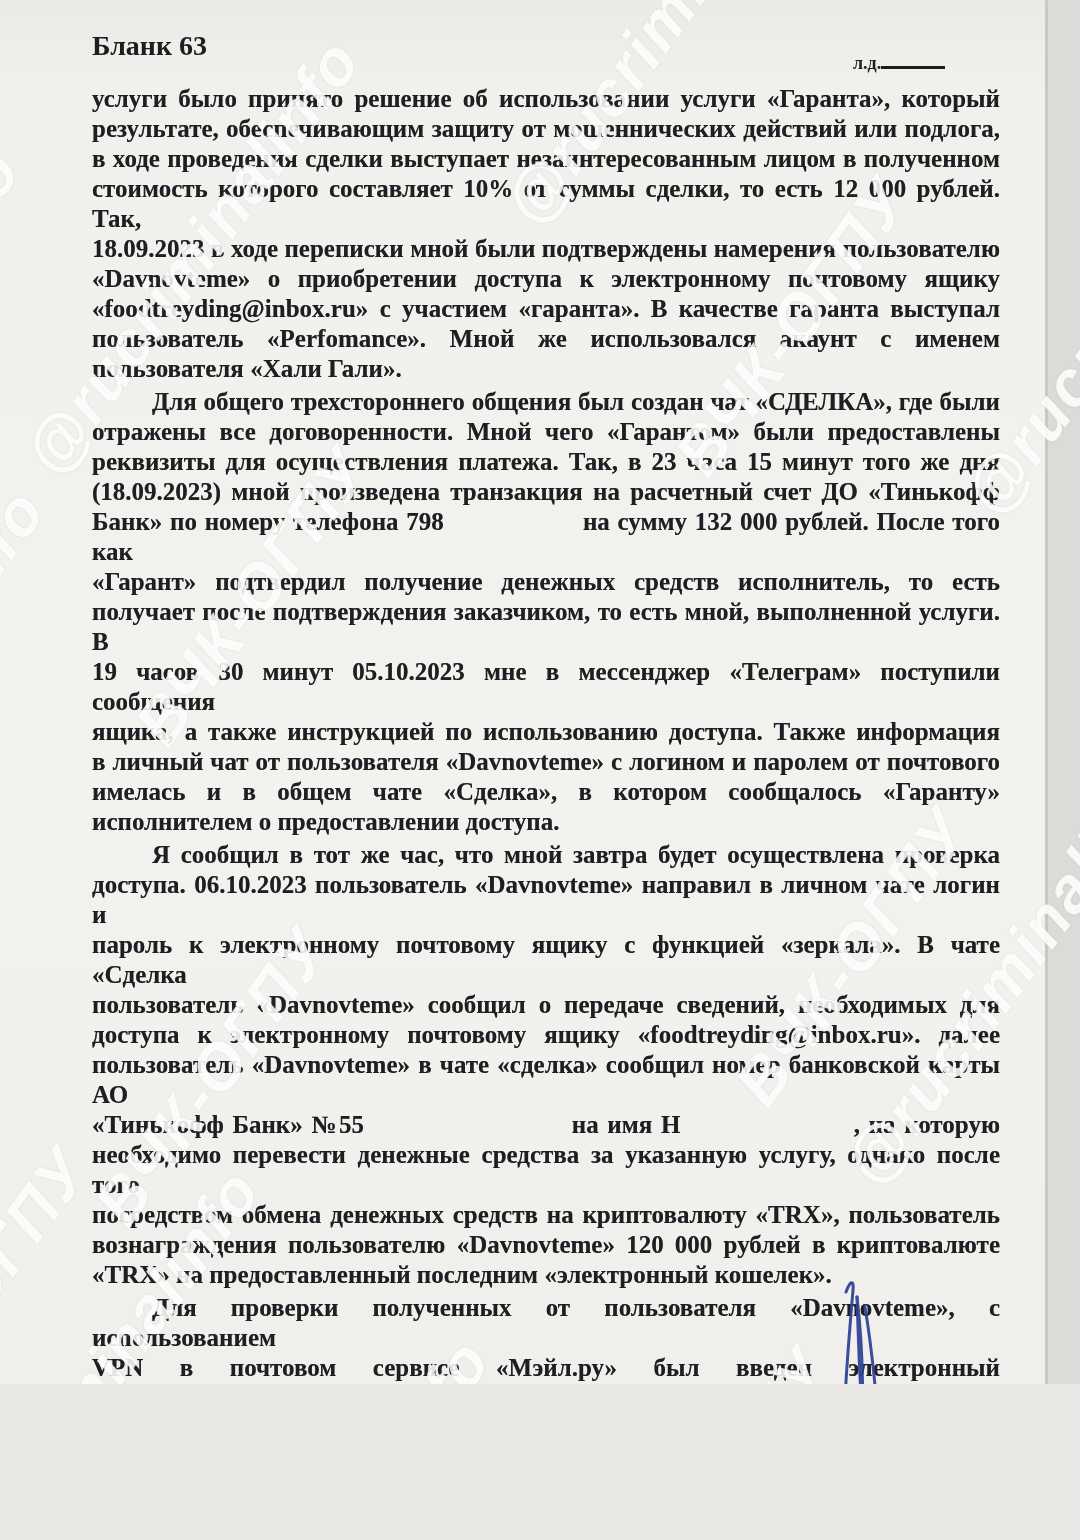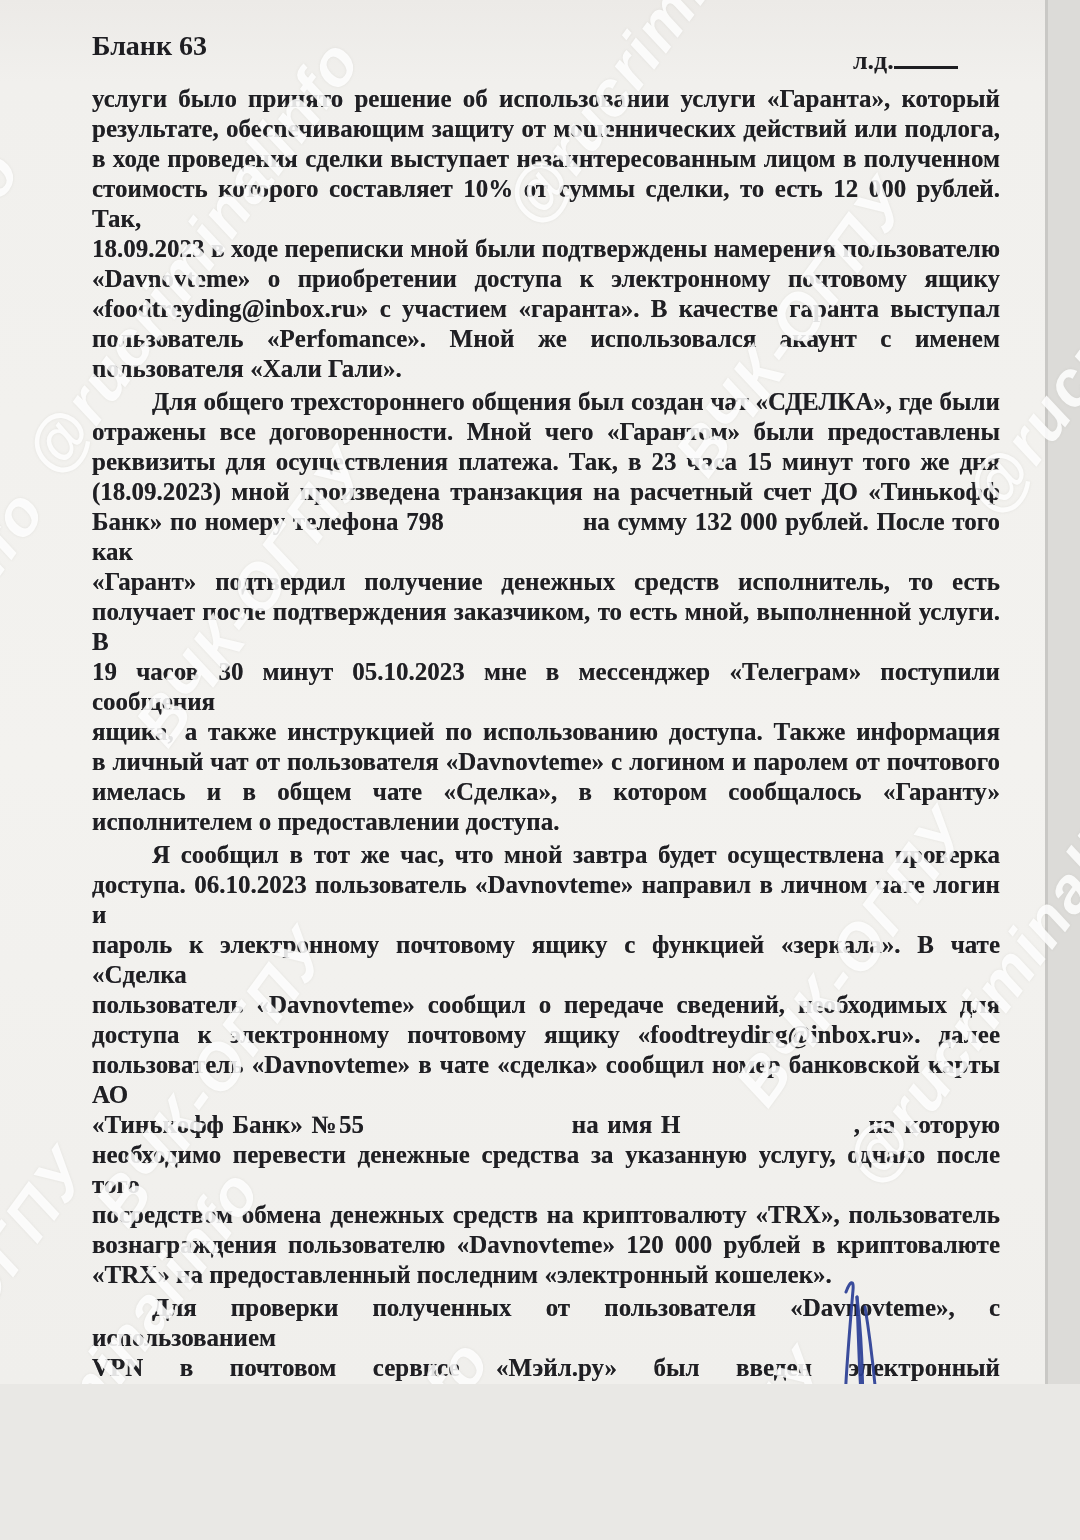--- a/index.html
+++ b/index.html
@@ -20,21 +20,21 @@
     position:absolute;top:0;right:0;width:32px;height:1540px;
     background:#dcdbd8;border-left:3px solid #c9c8c5;
   }
   
   #hdr-left{
     position:absolute;left:92px;top:30px;
     font-size:28px;font-weight:700;color:#1e1e22;
   }
   #hdr-right{
     position:absolute;left:853px;top:44px;
-    font-size:26px;font-weight:700;color:#1e1e22;white-space:nowrap;
+    font-size:18px;font-weight:700;color:#1e1e22;white-space:nowrap;
   }
   #hdr-right .blank-line{
     display:inline-block;width:64px;border-bottom:3px solid #1e1e22;height:22px;
   }
   
   #document-text{
     position:absolute;left:92px;top:84px;width:916px;
     font-size:25px;font-weight:700;color:#1f1f23;
     text-shadow:0 0 0.5px rgba(30,30,35,.55);
   }

